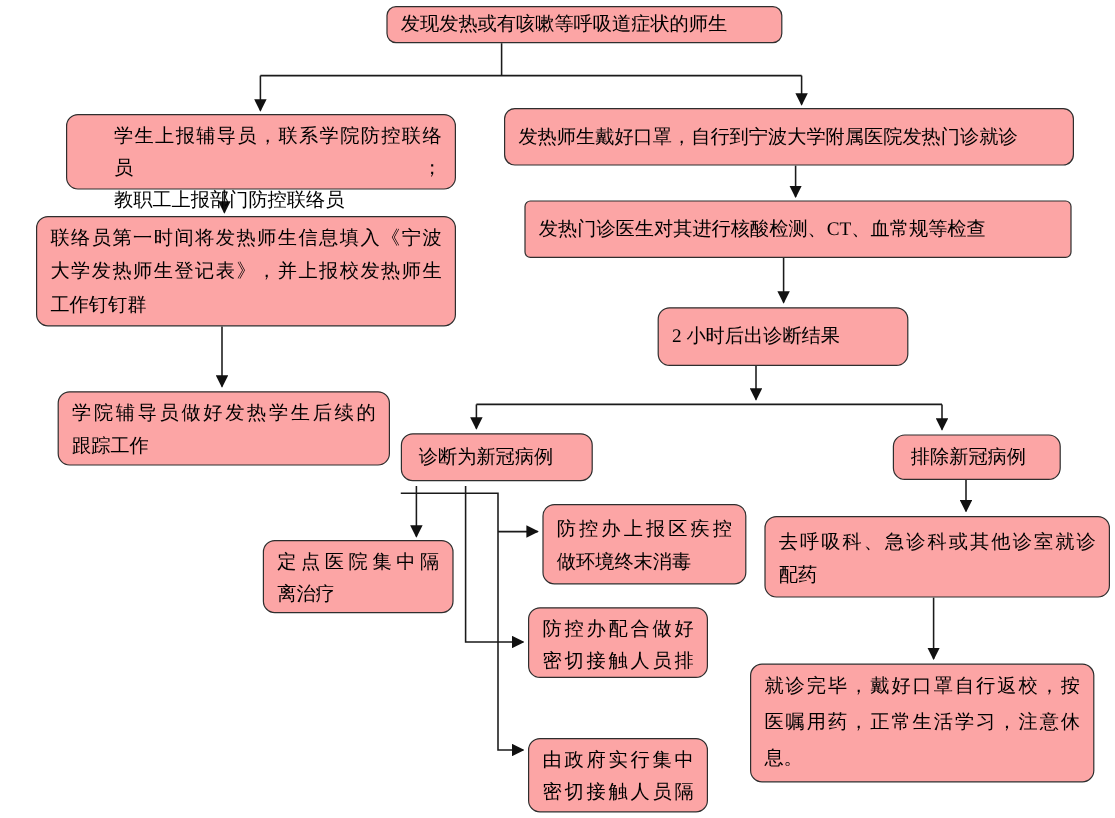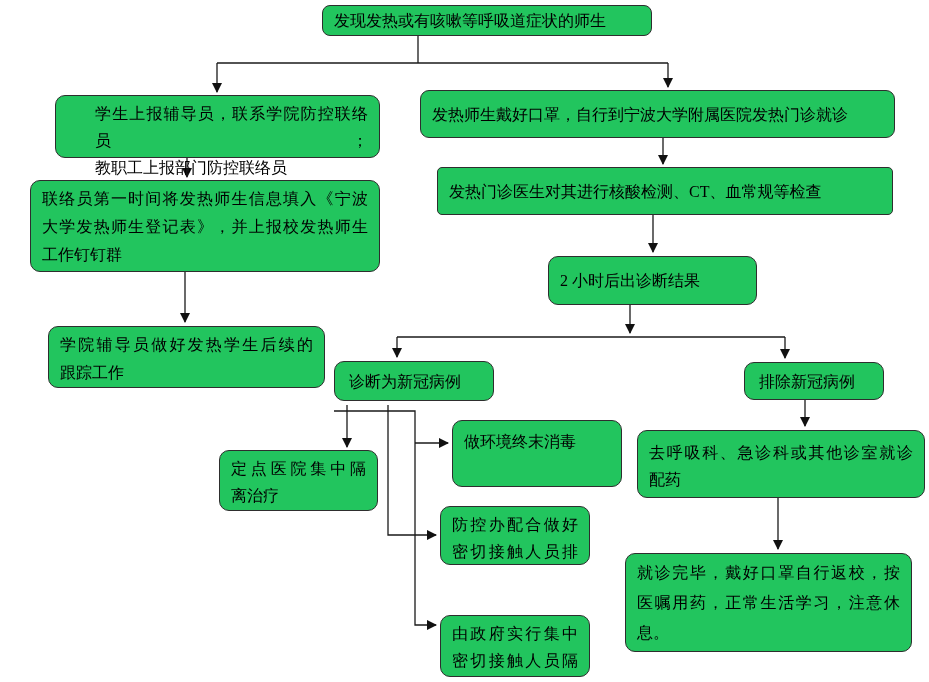--- a/index.html
+++ b/index.html
@@ -8,21 +8,21 @@
     width:929px;height:682px;
     background:#ffffff;
     font-family:"Liberation Serif","DejaVu Serif",serif;
     color:#000;
     overflow:hidden;
   }
   #wires{position:absolute;left:0;top:0;width:929px;height:682px;}
   .box{
     position:absolute;
     box-sizing:border-box;
-    background:#22c55e;
+    background:#fca5a5;
     border:1.5px solid #2e2e2e;
     border-radius:10px;
     padding:4px 11px;
     font-size:16px;
     line-height:27px;
     color:#000;
   }
   .vcenter{display:flex;flex-direction:column;justify-content:center;}
   .bl{white-space:nowrap;}
   .j{white-space:normal;text-align:justify;text-align-last:justify;}
@@ -103,20 +103,21 @@
   <div class="box vcenter" style="left:744px;top:362px;width:140px;height:38px;padding-left:14px;">
     <div class="bl">排除新冠病例</div>
   </div>
 
   <div class="box" style="left:219px;top:450px;width:159px;height:61px;">
     <div class="bl j">定点医院集中隔</div>
     <div class="bl">离治疗</div>
   </div>
 
   <div class="box" style="left:452px;top:420px;width:170px;height:67px;padding-top:7px;">
+    <div class="bl j">防控办上报区疾控</div>
     <div class="bl">做环境终末消毒</div>
   </div>
 
   <div class="box" style="left:440px;top:506px;width:150px;height:59px;">
     <div class="bl j">防控办配合做好</div>
     <div class="bl j">密切接触人员排</div>
   </div>
 
   <div class="box" style="left:440px;top:595px;width:150px;height:62px;margin-top:20px;">
     <div class="bl j">由政府实行集中</div>

